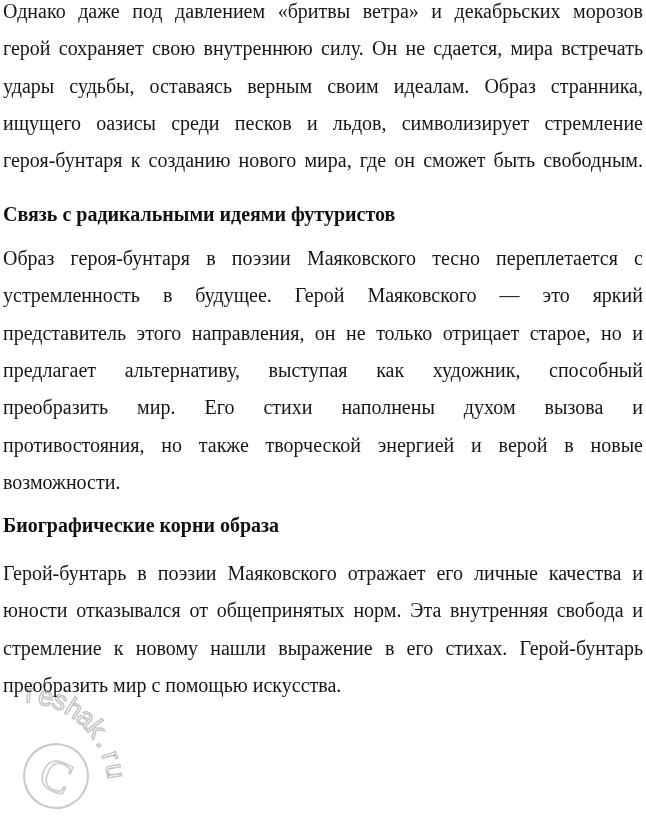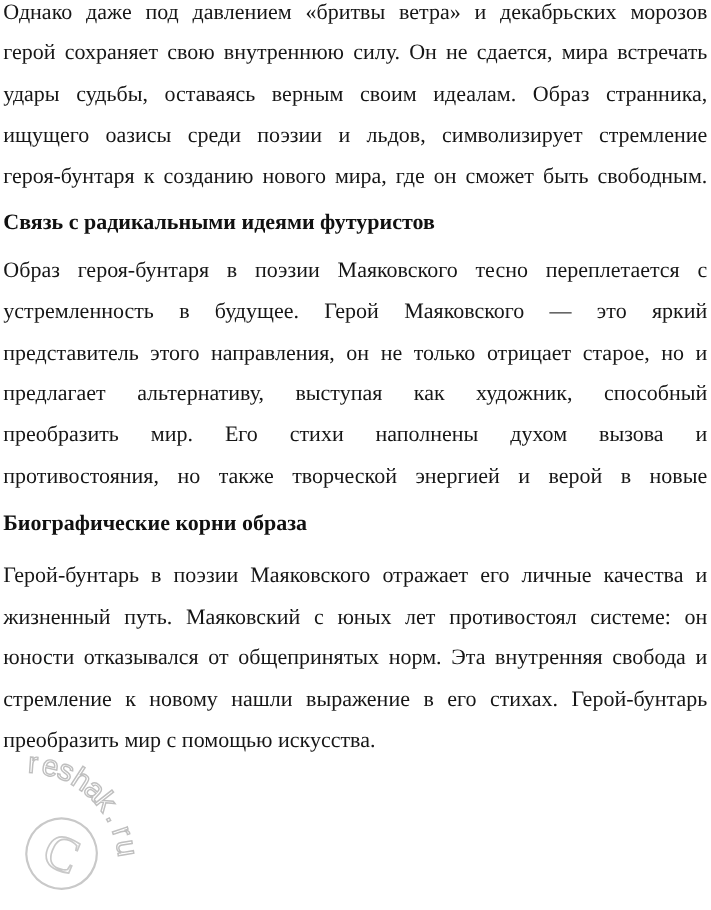--- a/index.html
+++ b/index.html
@@ -30,21 +30,21 @@
     margin: 0; padding: 0 3px;
     font-family: "Liberation Serif", "DejaVu Serif", serif;
     font-size: 20px;
     font-weight: bold;
     line-height: 37.35px;
     height: 37.35px;
     text-align: left;
     color: #111111;
   }
   #p1 { margin-top: -7px; }
-  #h1 { margin-top: 4px; }
+  #h1 { margin-top: 16px; }
   #p2 { margin-top: 7px; }
   #h2 { margin-top: 6px; }
   #p3 { margin-top: 10px; }
 
   
   .watermark { position: absolute; left: 0; top: 0; width: 646px; height: 827px; z-index: 0; pointer-events: none; }
   .wm-ch {
     position: absolute;
     font-family: "Liberation Sans", "DejaVu Sans", sans-serif;
     font-size: 27px;
@@ -89,38 +89,38 @@
       </div>
     <div class="wm-circle">
       <span class="wm-c">C</span>
     </div>
   </div>
 
   <div class="para" id="p1">
     <div class="ln">Однако даже под давлением «бритвы ветра» и декабрьских морозов</div>
     <div class="ln">герой сохраняет свою внутреннюю силу. Он не сдается, мира встречать</div>
     <div class="ln">удары судьбы, оставаясь верным своим идеалам. Образ странника,</div>
-    <div class="ln">ищущего оазисы среди поэзии и льдов, символизирует стремление</div>
+    <div class="ln">ищущего оазисы среди песков и льдов, символизирует стремление</div>
     <div class="ln">героя-бунтаря к созданию нового мира, где он сможет быть свободным.</div>
   </div>
 
   <h2 class="heading" id="h1">Связь с радикальными идеями футуристов</h2>
 
   <div class="para" id="p2">
     <div class="ln">Образ героя-бунтаря в поэзии Маяковского тесно переплетается с</div>
     <div class="ln">устремленность в будущее. Герой Маяковского — это яркий</div>
     <div class="ln">представитель этого направления, он не только отрицает старое, но и</div>
     <div class="ln">предлагает альтернативу, выступая как художник, способный</div>
     <div class="ln">преобразить мир. Его стихи наполнены духом вызова и</div>
     <div class="ln">противостояния, но также творческой энергией и верой в новые</div>
+    <div class="ln last">возможности.</div>
   </div>
 
   <h2 class="heading" id="h2">Биографические корни образа</h2>
 
   <div class="para" id="p3">
     <div class="ln">Герой-бунтарь в поэзии Маяковского отражает его личные качества и</div>
-    <div class="ln">жизненный путь. Маяковский с юных лет противостоял системе: он</div>
     <div class="ln">юности отказывался от общепринятых норм. Эта внутренняя свобода и</div>
     <div class="ln">стремление к новому нашли выражение в его стихах. Герой-бунтарь</div>
     <div class="ln last">преобразить мир с помощью искусства.</div>
   </div>
 
 </div>
 
 </body></html>

